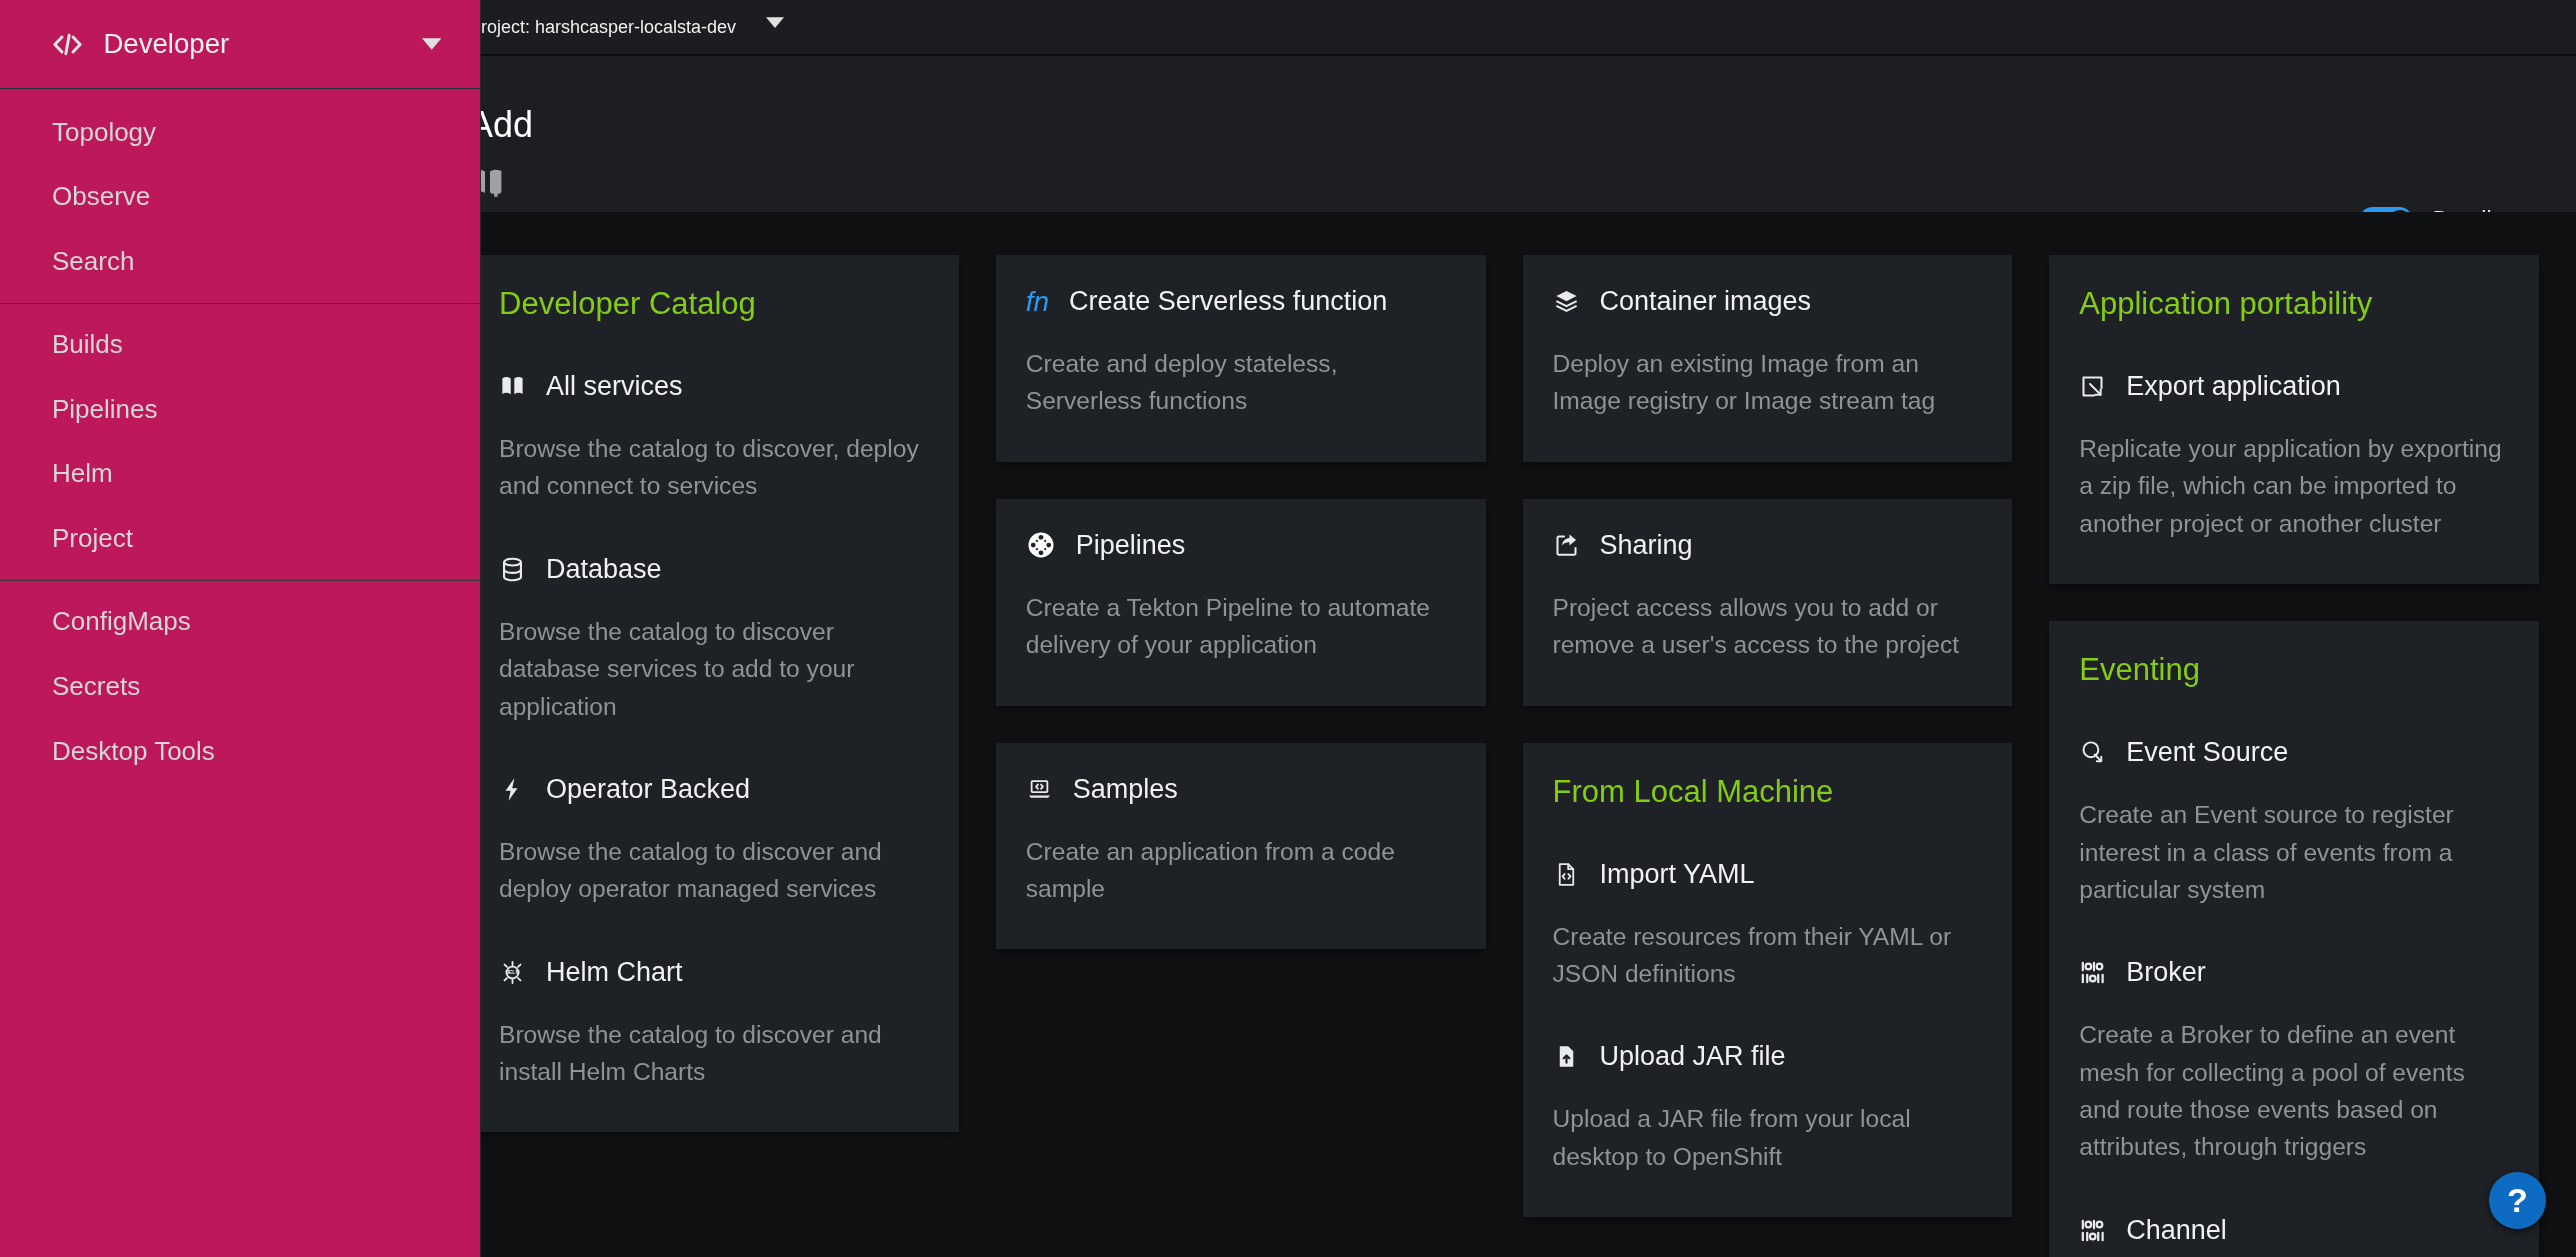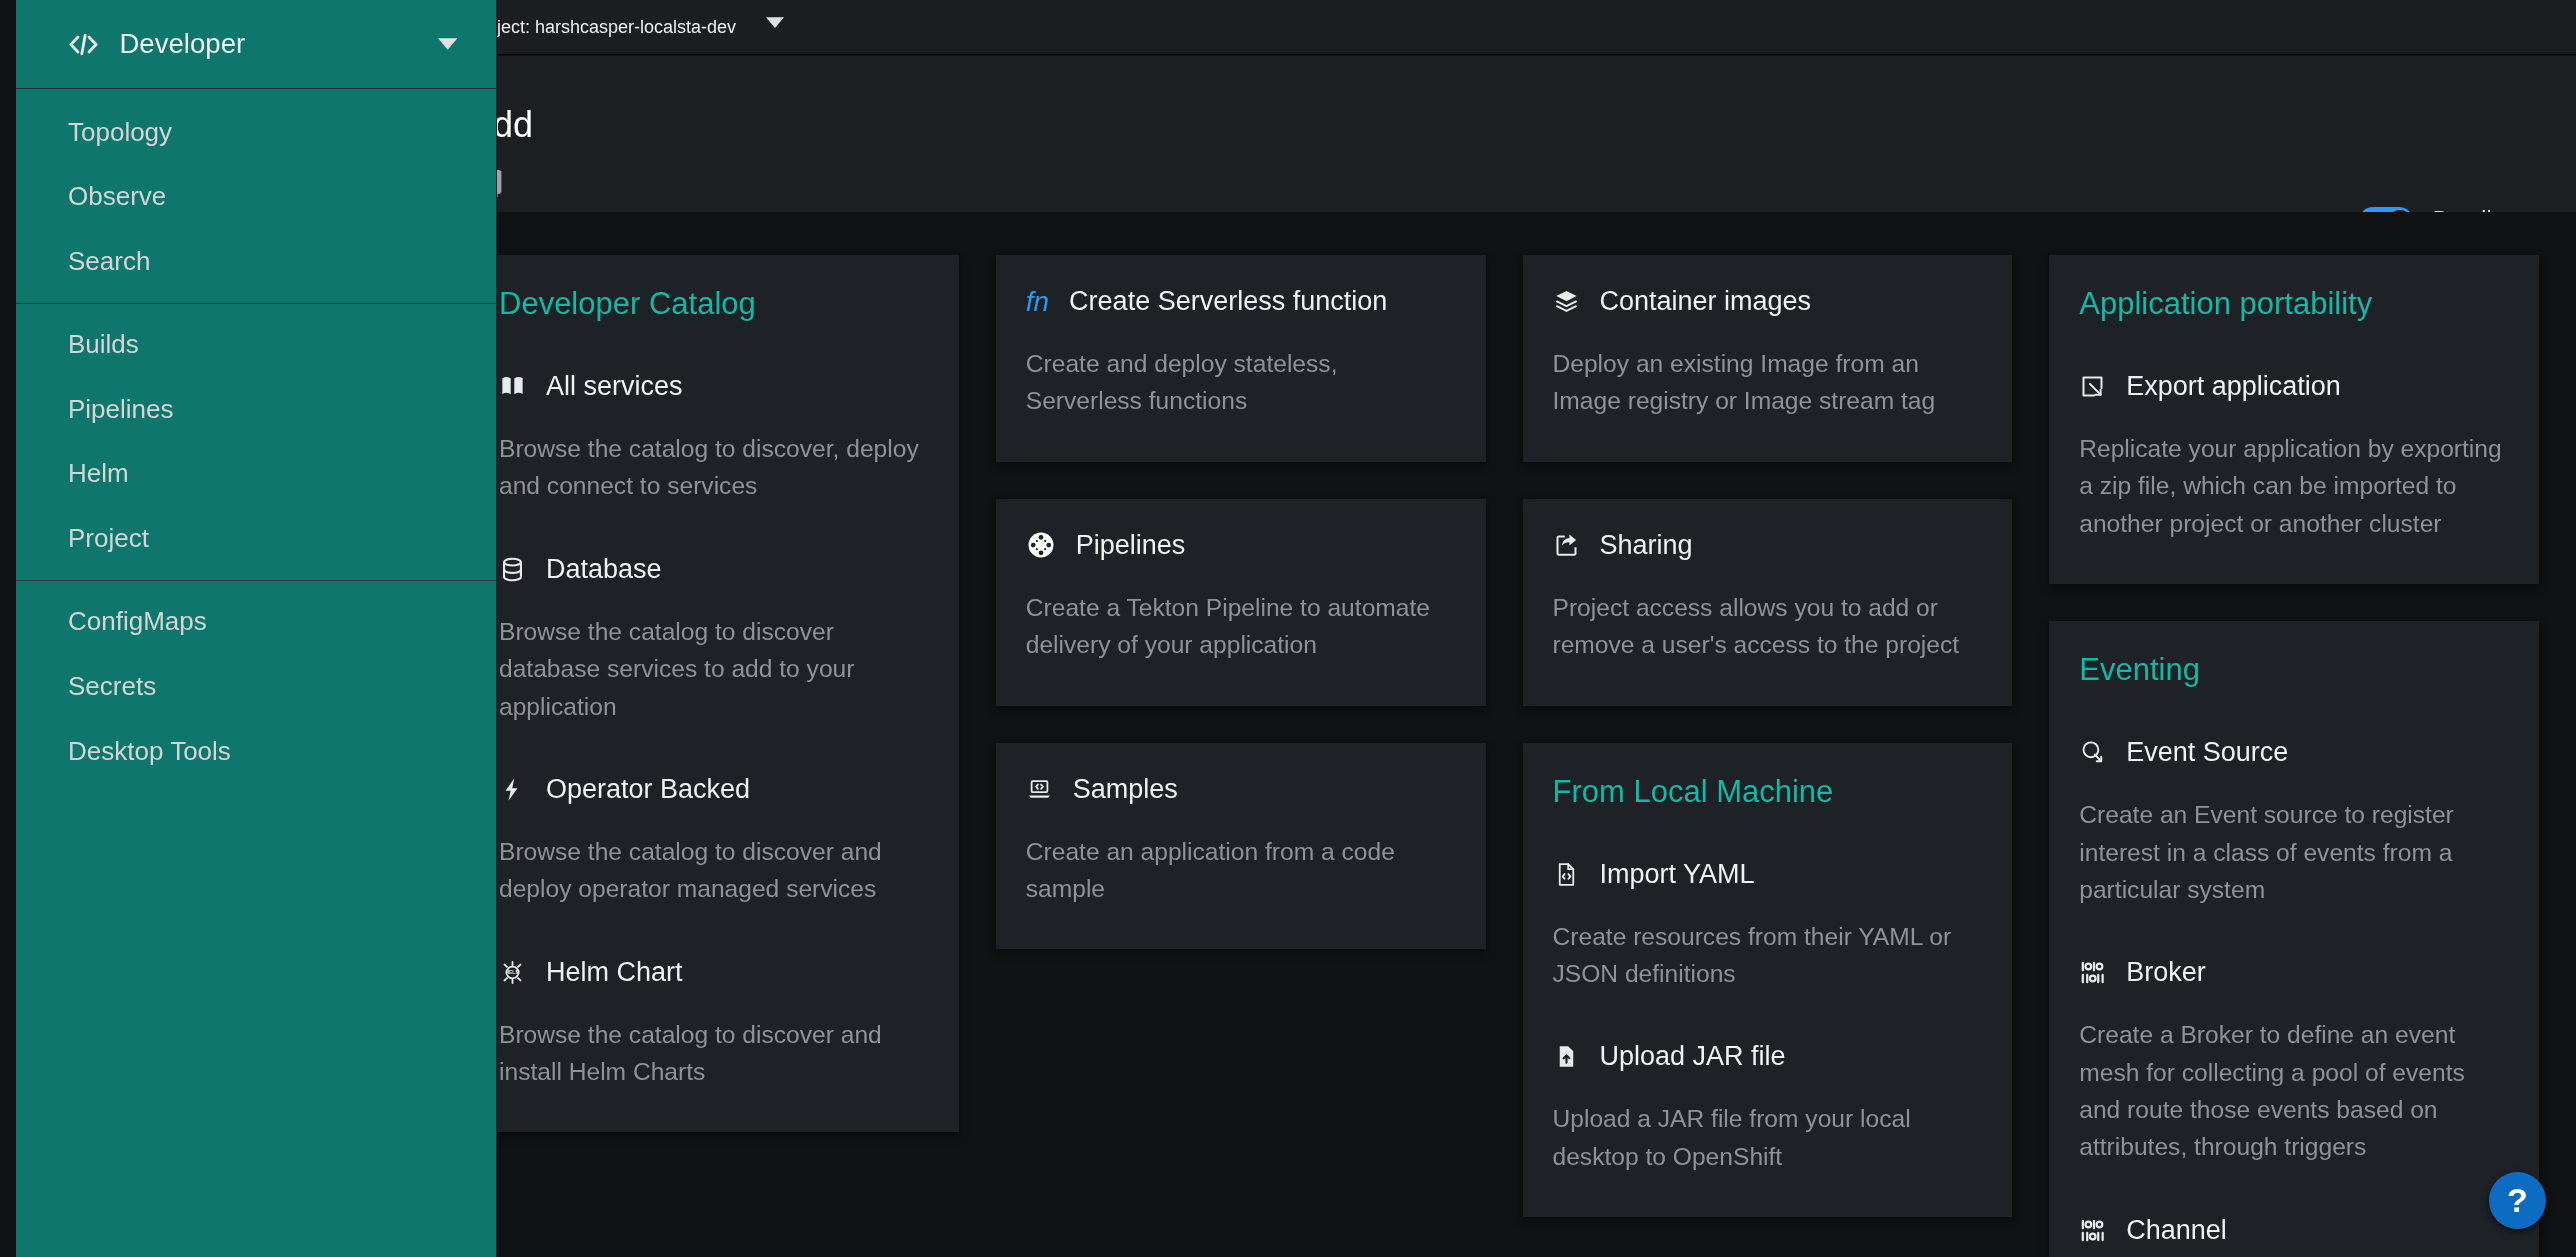--- a/index.html
+++ b/index.html
@@ -1,21 +1,21 @@
 <!DOCTYPE html>
 <html style="font-size:12px"><head>
 <meta charset="utf-8">
 <style>
   * { margin:0; padding:0; box-sizing:border-box; }
   html,body { width:2576px; height:1257px; overflow:hidden; background:#0f1113;
               font-family:"Liberation Sans", sans-serif; }
 
   
   .sidebar { position:absolute; left:0; top:0; width:481px; height:1257px;
-             background:#0f766e; border-right:0.7px solid #26292d; z-index:5;margin-left:16px; }
+             background:#be185d; border-right:0.7px solid #26292d; z-index:5; }
   .perspective { height:89px; display:flex; align-items:center;
                  padding:0 39px 0 51px; border-bottom:0.7px solid #2b2e33; color:#f0f0f0; }
   .perspective .p-icon { width:33px; height:33px; color:#e8e8e8; flex:0 0 auto; }
   .perspective .p-label { font-size:27.6px; margin-left:19.4px; }
   .perspective .p-caret { margin-left:auto; width:19.4px; height:12px; color:#e0e0e0; }
   nav { padding-top:7.5px; }
   .nav-item { height:58px; margin:6.7px 0; display:flex; align-items:center;
               padding-left:52px; font-size:26px; color:#d4d6d8; cursor:pointer; }
   .nav-item.active { background:#26292e; border-left:5.2px solid #2b9af3;
                      padding-left:47px; color:#ffffff; }
@@ -41,21 +41,21 @@
                   border-radius:50%; background:#15171a; }
   .toggle-label { font-size:23px; color:#e6e6e6; margin-left:19.4px; }
 
   
   .content { position:absolute; left:432px; top:212px; right:0; bottom:0;
              background:#0f1113; padding:43px 37px 0 37px; overflow:hidden; }
   .grid { display:flex; gap:37px; align-items:flex-start; }
   .col { width:490px; display:flex; flex-direction:column; gap:37px; }
   .card { background:#1e2125; box-shadow:0 3.7px 9px rgba(0,0,0,.45);
           padding:31px 30px 42px 30px; }
-  .card-title { font-size:31px; font-weight:400; color:#14b8a6; margin-bottom:49px; }
+  .card-title { font-size:31px; font-weight:400; color:#84cc16; margin-bottom:49px; }
   .item + .item { margin-top:49px; }
   .item-head { display:flex; align-items:center; gap:20px; cursor:pointer; }
   .item-label { font-size:27px; color:#f0f2f3; }
   .item-icon { width:30px; height:30px; color:#e8eaec; flex:0 0 auto; }
   .item-icon.sm { width:27px; height:27px; }
   .item-desc { margin-top:28px; font-size:24.6px; line-height:1.52; color:#8f9296; }
   .fn-glyph { font-size:28px; font-style:italic; font-weight:400; line-height:1; }
 
   
   .help-button { position:absolute; right:30px; bottom:27.6px; width:57px; height:57px;

